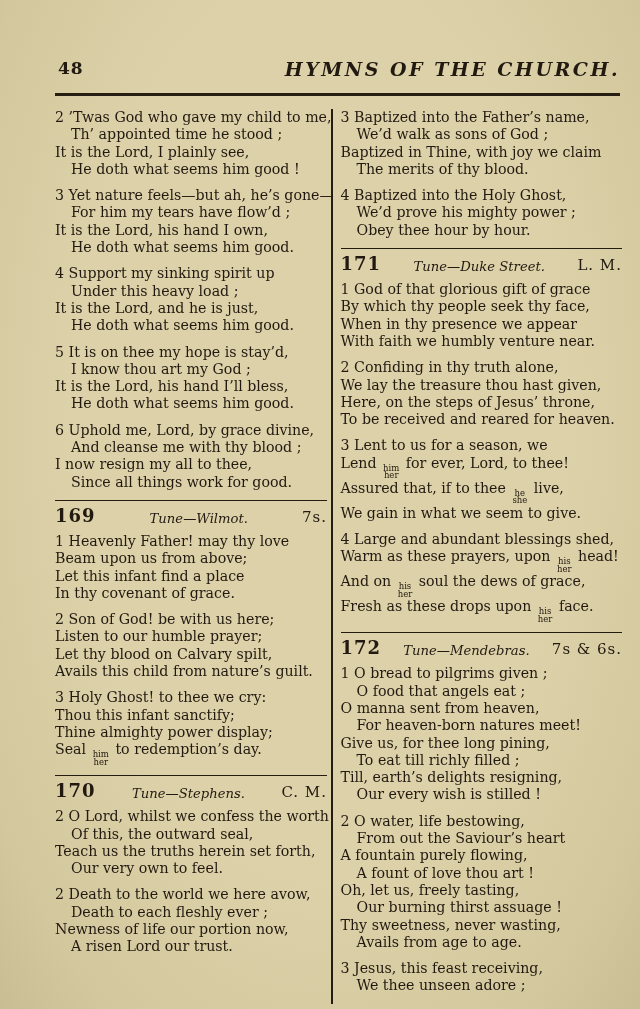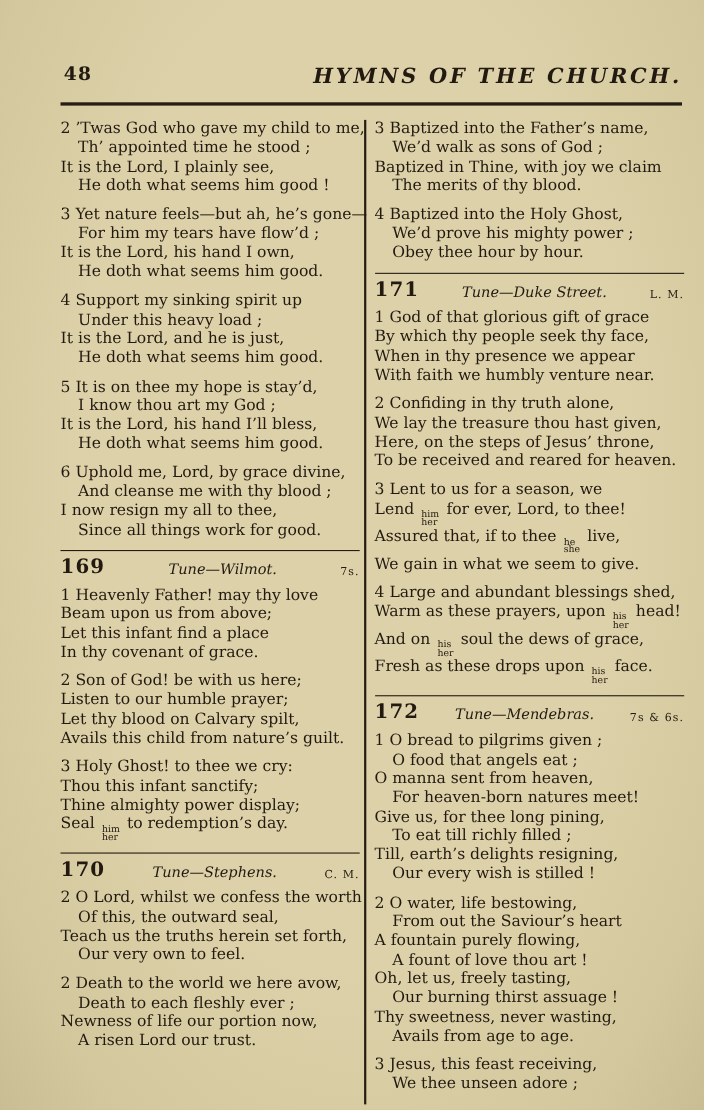--- a/index.html
+++ b/index.html
@@ -47,25 +47,25 @@
   .line.ind{padding-left:16px;}
   .verse{margin-bottom:9px;}
   .hymn-head{
     border-top:1.5px solid #241c11;
     margin:3px 0 7px 0;
     padding-top:4px;
     display:flex;align-items:flex-end;
   }
   .h-num{font-weight:bold;font-size:18px;letter-spacing:1px;}
   .h-tune{flex:1;text-align:center;font-style:italic;font-size:13.2px;}
-  .h-meter{font-size:10px;letter-spacing:1px;}
+  .h-meter{font-size:15px;letter-spacing:1px;}
   .stack{
     display:inline-flex;flex-direction:column;
     font-size:8.5px;line-height:7.5px;
-    vertical-align:-3px;margin:0 2px;text-align:left;
+    vertical-align:-3px;margin:0 2px;text-align:center;
   }
 </style>
 </head>
 <body>
 
 <div class="page">
   <div class="header">
     <span class="page-num">48</span>
     <span class="title">HYMNS OF THE CHURCH.</span>
   </div>

